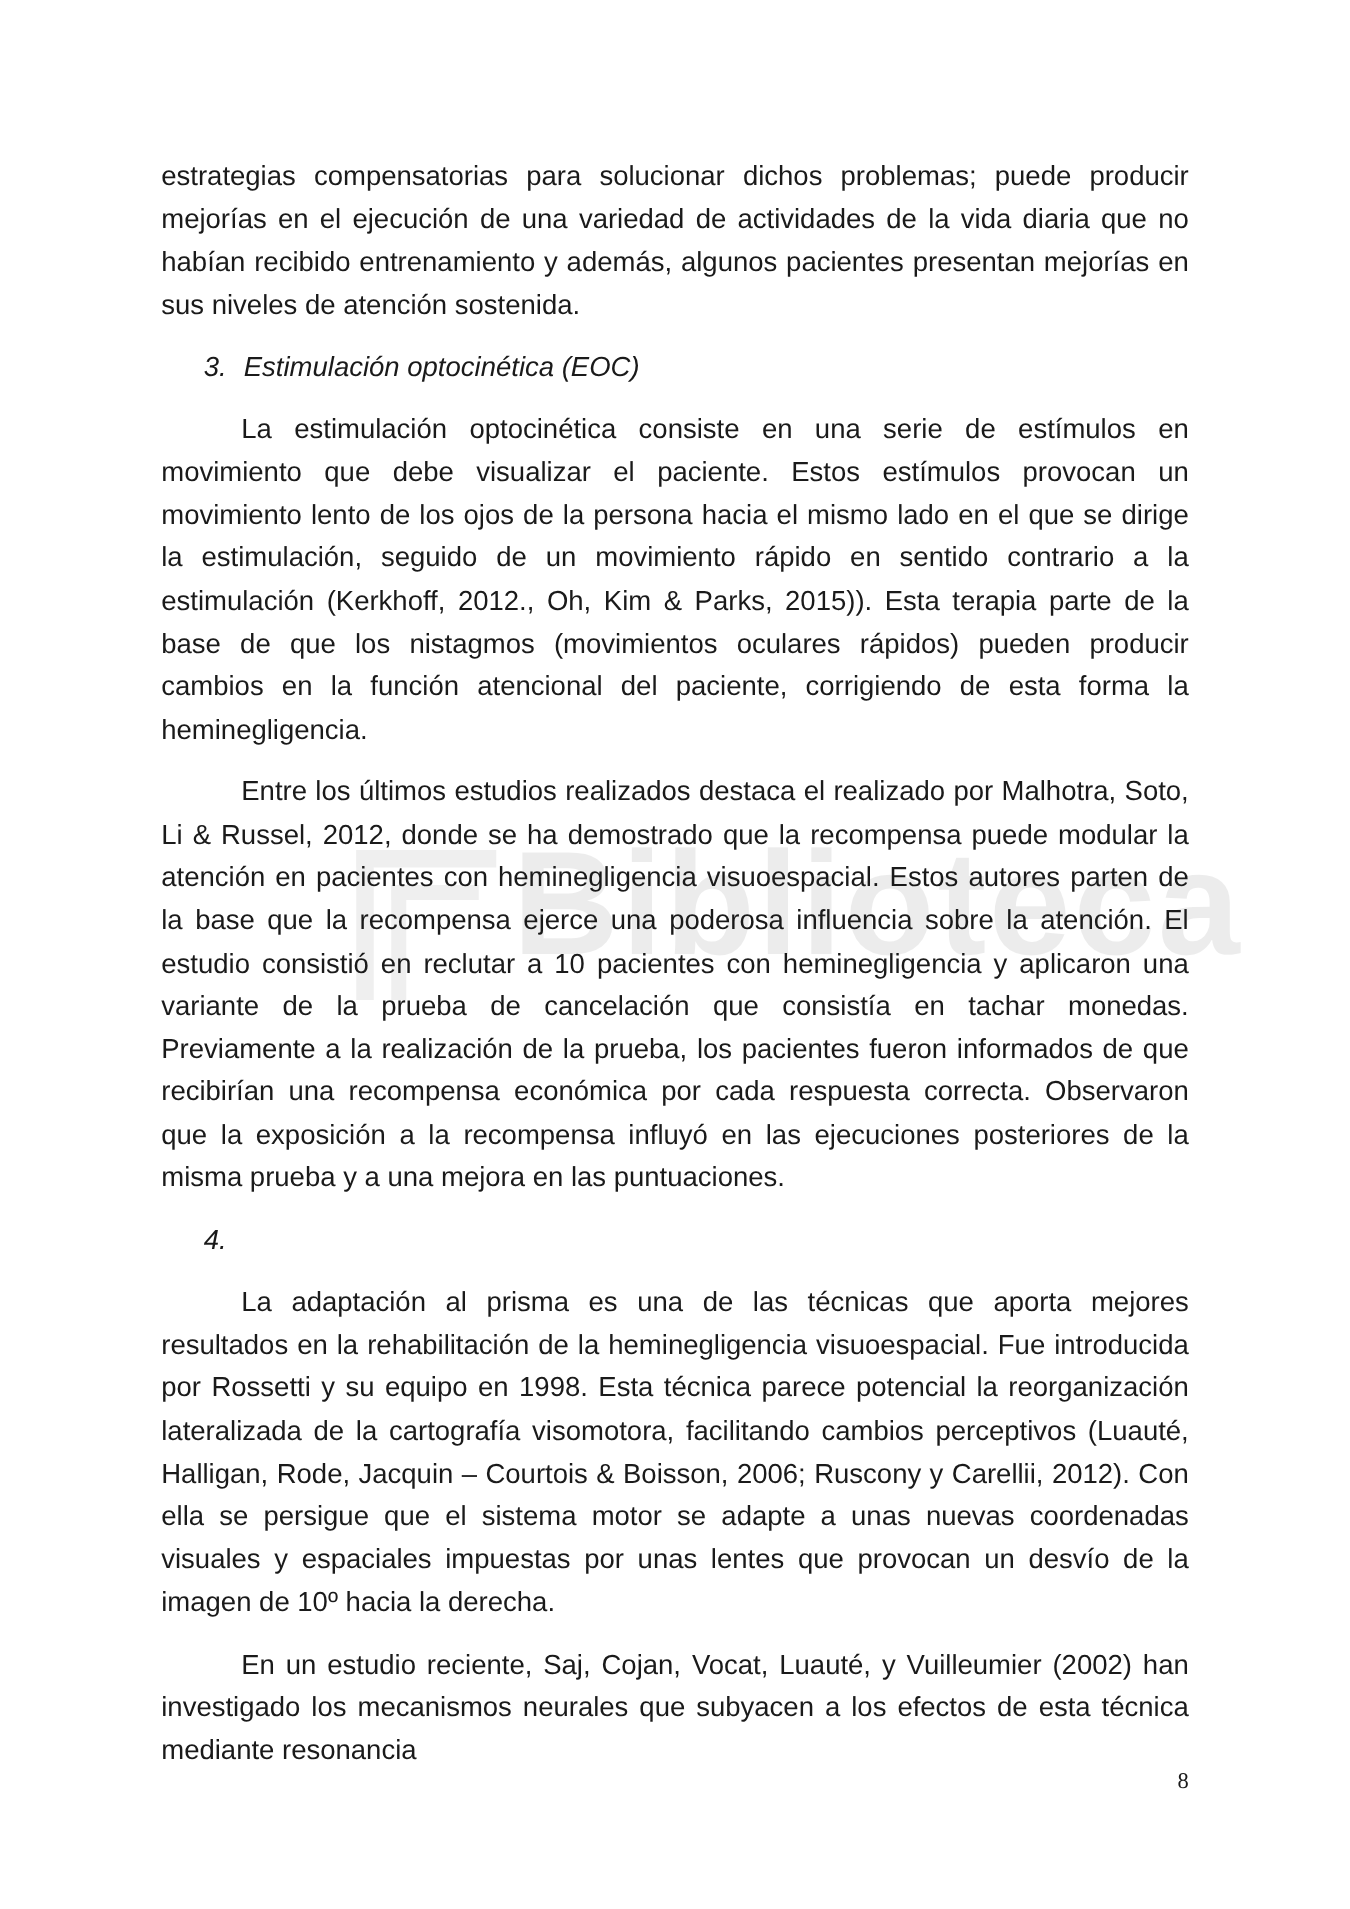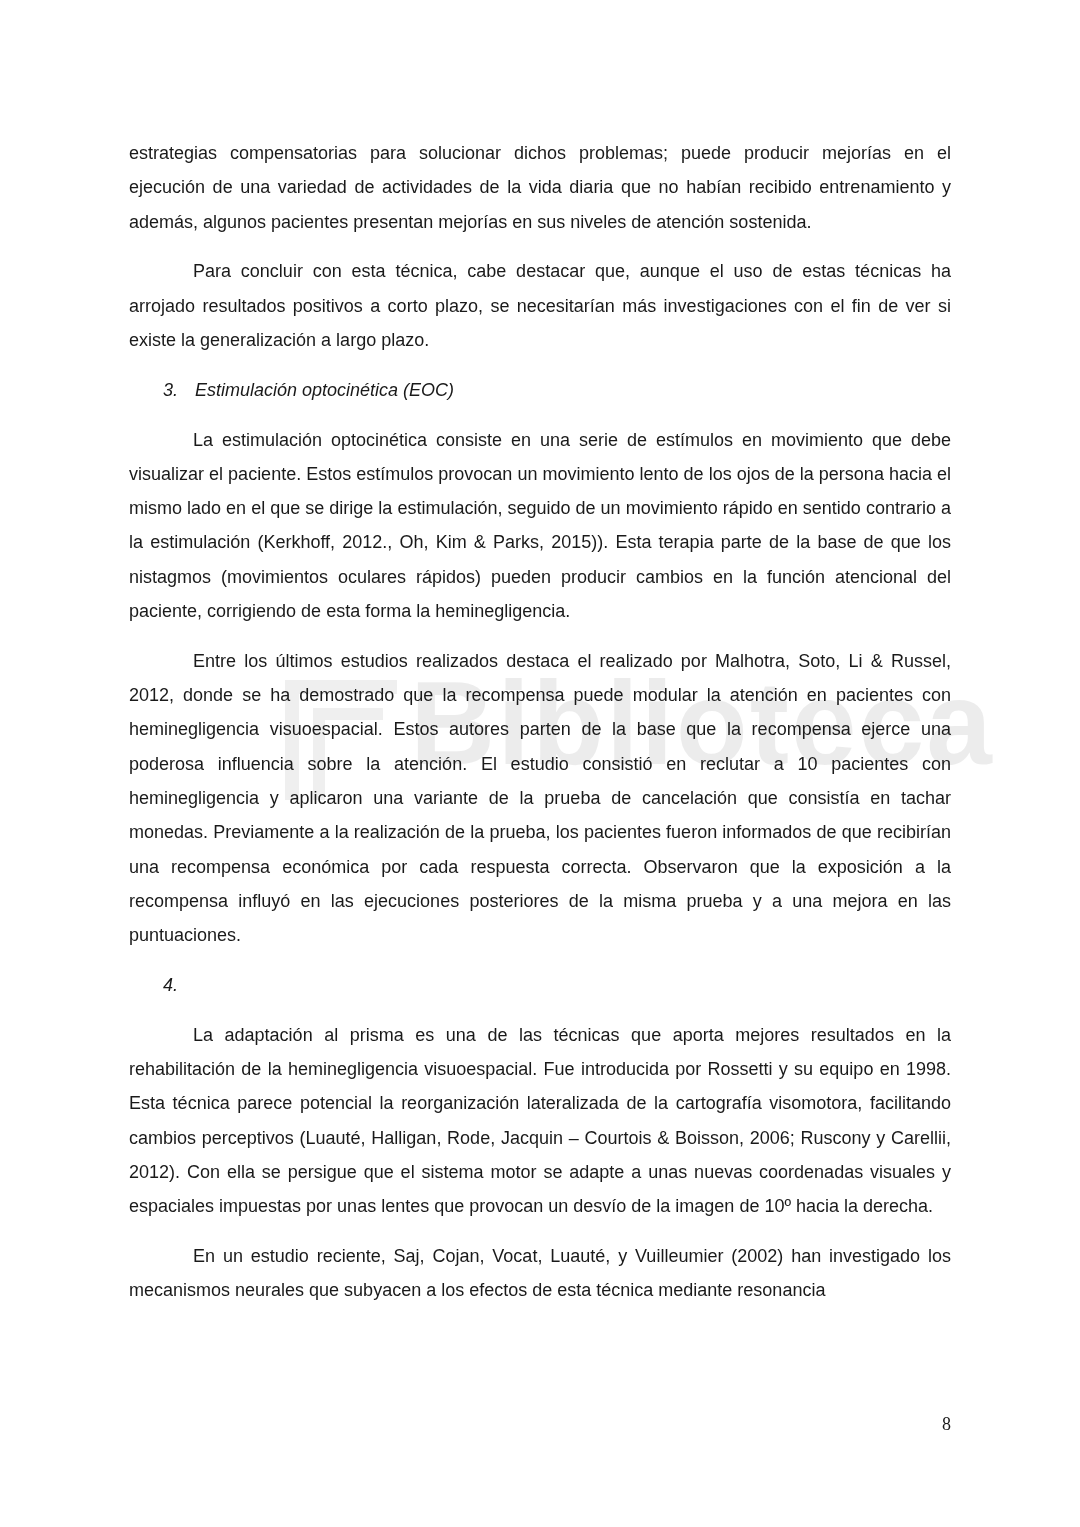--- a/index.html
+++ b/index.html
@@ -59,23 +59,23 @@
       font-size: 118px;
       font-weight: bold;
       color: #000000;
       letter-spacing: 2px;
       line-height: 1;
       text-align: center;
     }
     .content {
       position: absolute;
       left: 129px;
-      top: 136px;
+      top: 124px;
       width: 822px;
-      font-size: 18px;
+      font-size: 22px;
       line-height: 34.3px;
     }
     p.body {
       margin: 0 0 15.5px 0;
       text-align: justify;
       text-indent: 64px;
     }
     p.body.noindent {
       text-indent: 0;
     }
@@ -106,21 +106,20 @@
   <div class="watermark">
     <div class="wm-frame"></div>
     <div class="wm-frame2"></div>
     <div class="wm-text">Biblioteca</div>
   </div>
 
   <div class="content">
 
     <p class="body noindent">estrategias compensatorias para solucionar dichos problemas; puede producir mejorías en el ejecución de una variedad de actividades de la vida diaria que no habían recibido entrenamiento y además, algunos pacientes presentan mejorías en sus niveles de atención sostenida.</p>
 
-    <p class="body">Para concluir con esta técnica, cabe destacar que, aunque el uso de estas técnicas ha arrojado resultados positivos a corto plazo, se necesitarían más investigaciones con el fin de ver si existe la generalización a largo plazo.</p>
 
     <div class="heading">
       <span class="num">3.</span>
       <span>Estimulación optocinética (EOC)</span>
     </div>
 
     <p class="body">La estimulación optocinética consiste en una serie de estímulos en movimiento que debe visualizar el paciente. Estos estímulos provocan un movimiento lento de los ojos de la persona hacia el mismo lado en el que se dirige la estimulación, seguido de un movimiento rápido en sentido contrario a la estimulación (Kerkhoff, 2012., Oh, Kim &amp; Parks, 2015)). Esta terapia parte de la base de que los nistagmos (movimientos oculares rápidos) pueden producir cambios en la función atencional del paciente, corrigiendo de esta forma la heminegligencia.</p>
 
     <p class="body">Entre los últimos estudios realizados destaca el realizado por Malhotra, Soto, Li &amp; Russel, 2012, donde se ha demostrado que la recompensa puede modular la atención en pacientes con heminegligencia visuoespacial. Estos autores parten de la base que la recompensa ejerce una poderosa influencia sobre la atención. El estudio consistió en reclutar a 10 pacientes con heminegligencia y aplicaron una variante de la prueba de cancelación que consistía en tachar monedas. Previamente a la realización de la prueba, los pacientes fueron informados de que recibirían una recompensa económica por cada respuesta correcta. Observaron que la exposición a la recompensa influyó en las ejecuciones posteriores de la misma prueba y a una mejora en las puntuaciones.</p>
 

